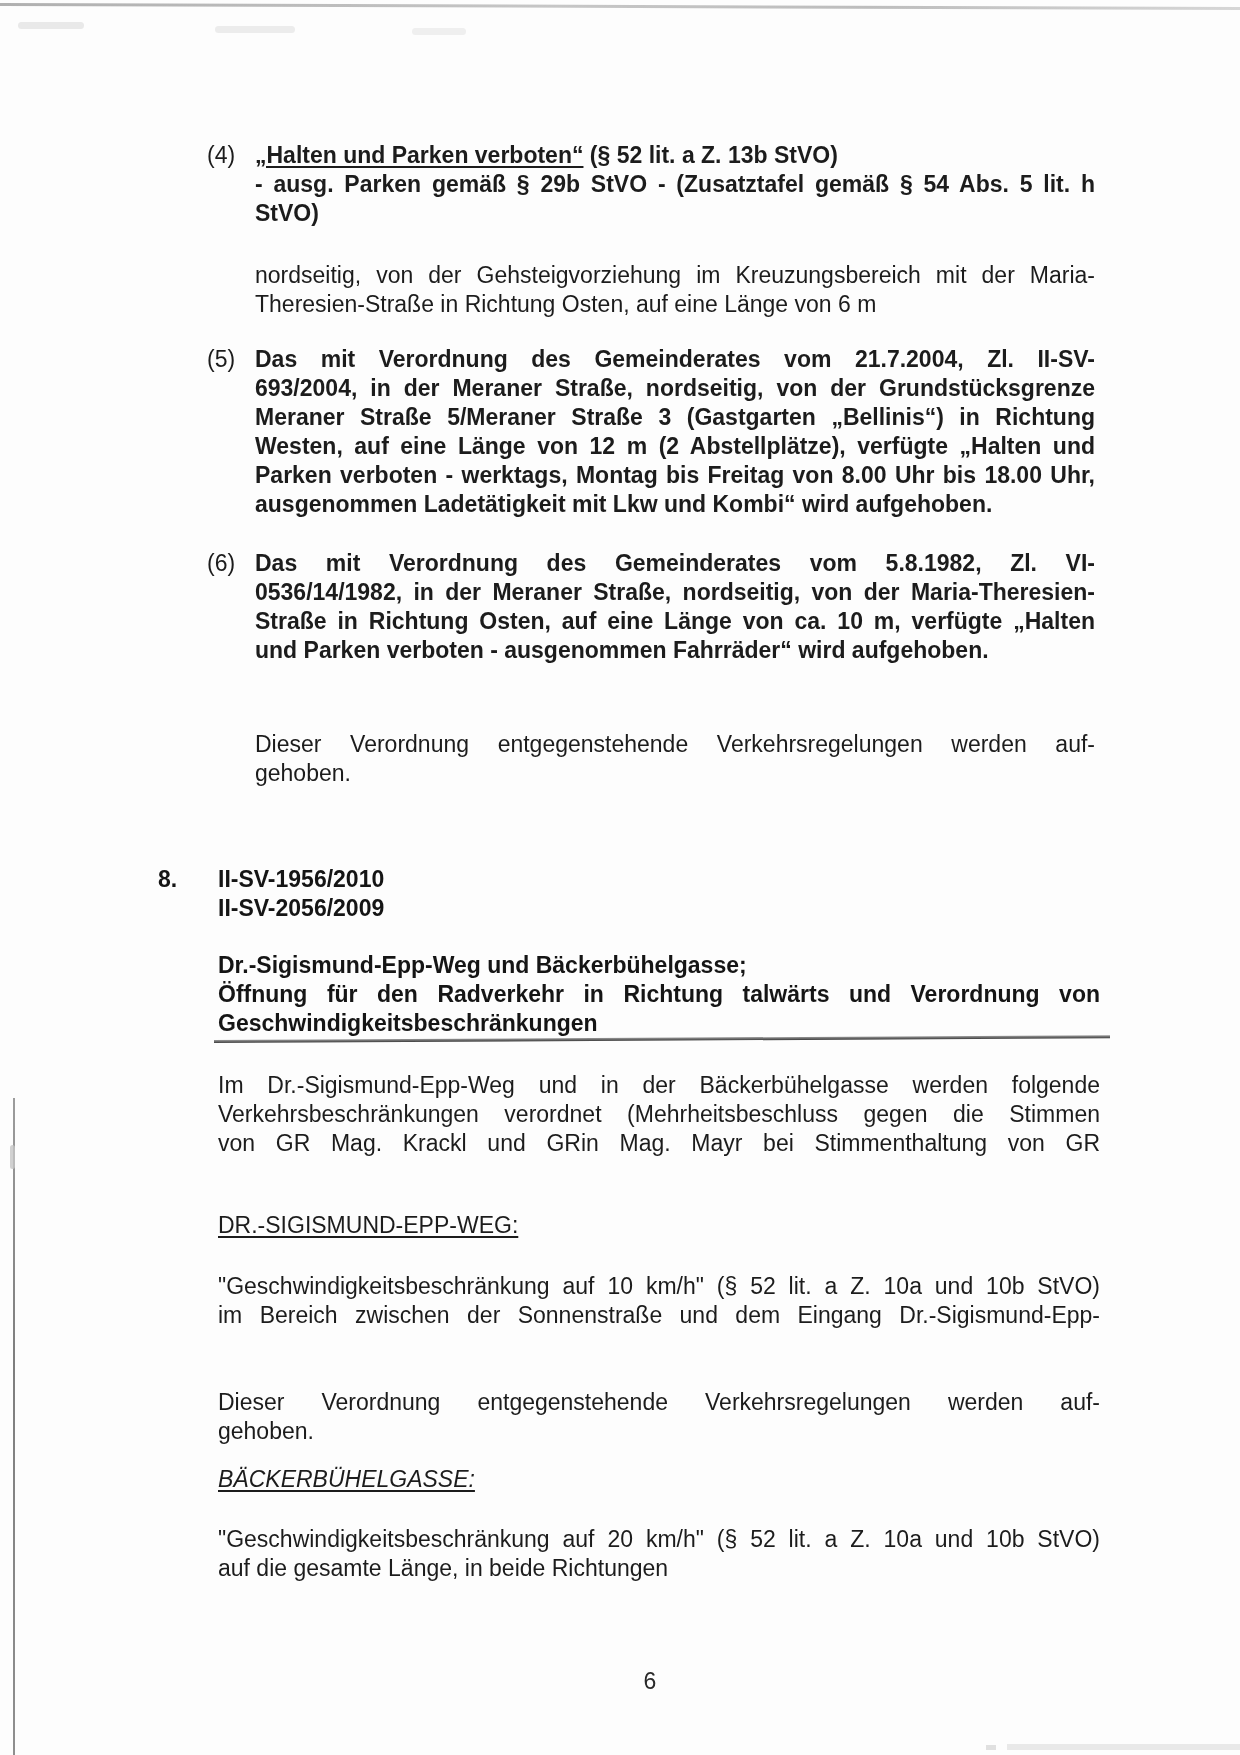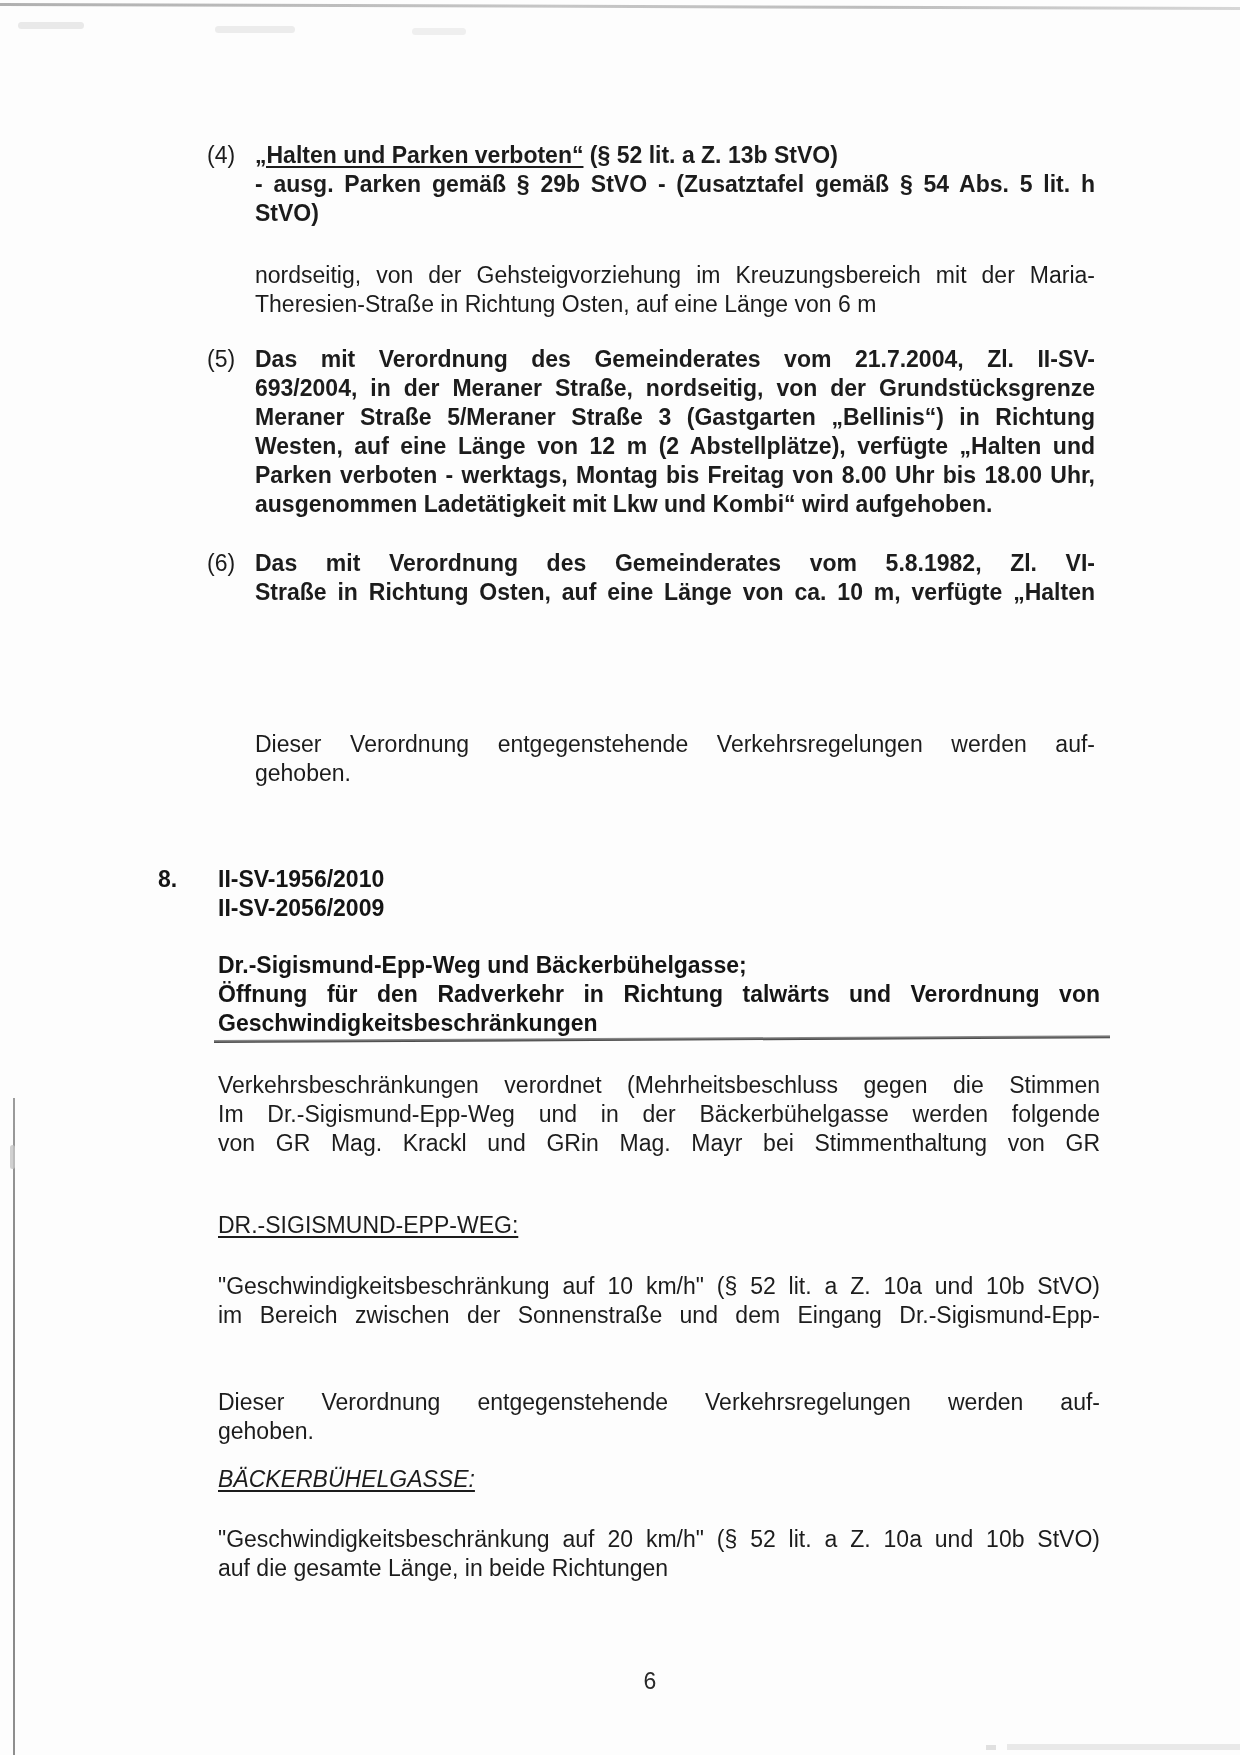--- a/index.html
+++ b/index.html
@@ -78,21 +78,23 @@
       <div class="just">Westen, auf eine Länge von 12 m (2 Abstellplätze), verfügte „Halten und</div>
       <div class="just">Parken verboten - werktags, Montag bis Freitag von 8.00 Uhr bis 18.00 Uhr,</div>
       <div>ausgenommen Ladetätigkeit mit Lkw und Kombi“ wird aufgehoben.</div>
     </div>
   </div>
 
   <div class="blk row" style="left:207px;top:549px;">
     <div class="mk">(6)</div>
     <div class="tx">
       <div class="just">Das mit Verordnung des Gemeinderates vom 5.8.1982, Zl. VI-</div>
+      <div class="just">0536/14/1982, in der Meraner Straße, nordseitig, von der Maria-Theresien-</div>
       <div class="just">Straße in Richtung Osten, auf eine Länge von ca. 10 m, verfügte „Halten</div>
+      <div>und Parken verboten - ausgenommen Fahrräder“ wird aufgehoben.</div>
     </div>
   </div>
 
   <div class="blk" style="left:255px;top:730px;width:840px;">
     <div class="just">Dieser Verordnung entgegenstehende Verkehrsregelungen werden auf-</div>
     <div>gehoben.</div>
   </div>
 
   <div class="blk row b" style="left:158px;top:865px;">
     <div class="mk8">8.</div>
@@ -104,22 +106,22 @@
 
   <div class="blk b" style="left:218px;top:951px;width:882px;">
     <div>Dr.-Sigismund-Epp-Weg und Bäckerbühelgasse;</div>
     <div class="just">Öffnung für den Radverkehr in Richtung talwärts und Verordnung von</div>
     <div>Geschwindigkeitsbeschränkungen</div>
   </div>
 
   <div class="rule"></div>
 
   <div class="blk" style="left:218px;top:1071px;width:882px;">
+    <div class="just">Im Dr.-Sigismund-Epp-Weg und in der Bäckerbühelgasse werden folgende</div>
     <div class="just">Verkehrsbeschränkungen verordnet (Mehrheitsbeschluss gegen die Stimmen</div>
-    <div class="just">Im Dr.-Sigismund-Epp-Weg und in der Bäckerbühelgasse werden folgende</div>
     <div class="just">von GR Mag. Krackl und GRin Mag. Mayr bei Stimmenthaltung von GR</div>
   </div>
 
   <div class="blk" style="left:218px;top:1211px;">
     <span class="u">DR.-SIGISMUND-EPP-WEG:</span>
   </div>
 
   <div class="blk" style="left:218px;top:1272px;width:882px;">
     <div class="just">"Geschwindigkeitsbeschränkung auf 10 km/h" (§ 52 lit. a Z. 10a und 10b StVO)</div>
     <div class="just">im Bereich zwischen der Sonnenstraße und dem Eingang Dr.-Sigismund-Epp-</div>

